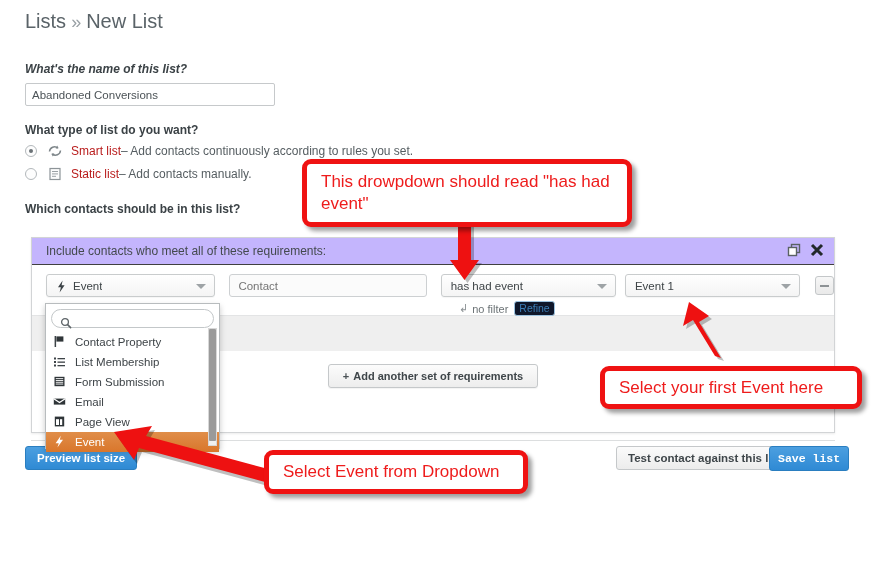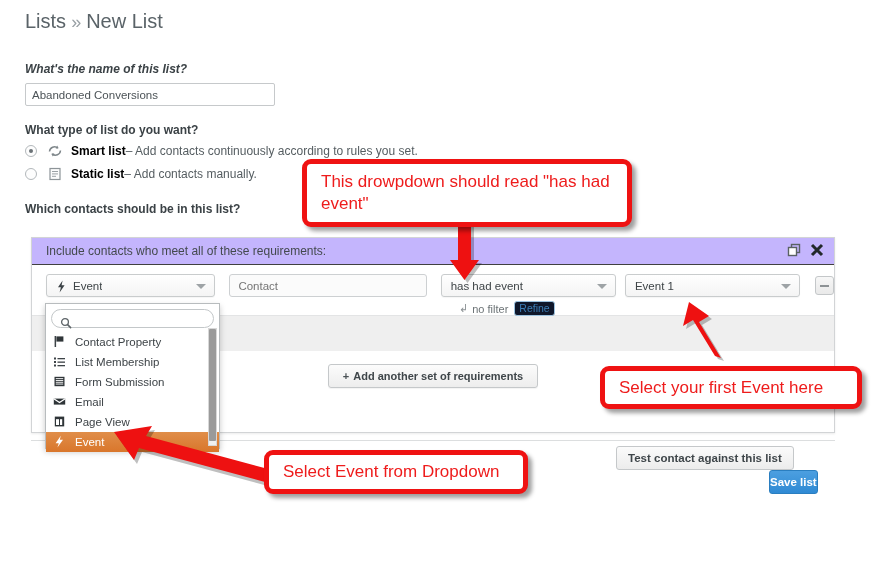--- a/index.html
+++ b/index.html
@@ -55,21 +55,21 @@
     width: 12px; height: 12px; border-radius: 50%;
     border: 1px solid #b3b8bb; background: #fdfdfd;
     position: relative; flex: 0 0 auto;
   }
   .rdo.on::after {
     content: ""; position: absolute; left: 3px; top: 3px;
     width: 4px; height: 4px; border-radius: 50%; background: #6b7276;
   }
   .type-icon { width: 16px; height: 14px; margin-left: 10px; flex: 0 0 auto; }
   .type-text { margin-left: 8px; font-size: 12px; color: #555d61; white-space: nowrap; }
-  .type-text b { color: #000000; font-weight: bold; }
+  .type-text b { color: #b91c1c; font-weight: normal; }
 
   
   #req-panel {
     position: absolute; left: 31px; top: 237px;
     width: 804px; height: 196px;
     background: #fff;
     border: 1px solid #d2d4d6;
     box-shadow: 0 1px 2px rgba(0,0,0,.08);
   }
   #req-head {
@@ -199,26 +199,26 @@
   }
   #btn-test {
     position: absolute; left: 616px; top: 446px;
     border: 1px solid #c5c8ca; border-radius: 3px;
     background: linear-gradient(#fbfbfb, #ececec);
     font-size: 11.5px; font-weight: bold; color: #3f464a;
     padding: 5px 11px; cursor: pointer; white-space: nowrap;
     font-family: "Liberation Sans", sans-serif;
   }
   #btn-save {
-    position: absolute; left: 769px; top: 470px;
+    position: absolute; left: 769px; top: 446px;
     background: linear-gradient(#4c9fe0, #2f8ad4);
     border: 1px solid #2a7ec0; border-radius: 3px;
     color: #fff; font-size: 11.5px; font-weight: bold;
-    padding: 5px 0; cursor: pointer; white-space: nowrap;
-    font-family: Liberation Sans, sans-serif;
+    padding: 5px 8px; cursor: pointer; white-space: nowrap;
+    font-family: Liberation Mono, monospace;
   }
 
   
   #dropdown {
     position: absolute; left: 45px; top: 303px;
     width: 175px; height: 146px;
     background: #fff;
     border: 1px solid #b8bcbe;
     box-shadow: 0 3px 6px rgba(0,0,0,.22);
     z-index: 40;
@@ -466,20 +466,21 @@
         <span class="dd-lbl">Event</span>
       </div>
     </div>
 
     <div id="dd-scroll">
       <div id="dd-thumb"></div>
     </div>
   </div>
 
   <div id="bottom-sep"></div>
+  <button id="btn-preview">Preview list size</button>
   <button id="btn-test">Test contact against this list</button>
   <button id="btn-save">Save list</button>
 
   <svg class="arrow-svg" id="arrow-1" width="26" height="62" viewBox="0 0 26 62">
     <g transform="translate(2,0)">
       <path d="M4 0 h13 v38 h8 L10.5 58 L-4 38 h8 z" fill="#000" opacity="0.25" transform="translate(3,3)"></path>
       <path d="M4 0 h13 v38 h8 L10.5 58 L-4 38 h8 z" fill="#ee1111"></path>
     </g>
   </svg>
 

